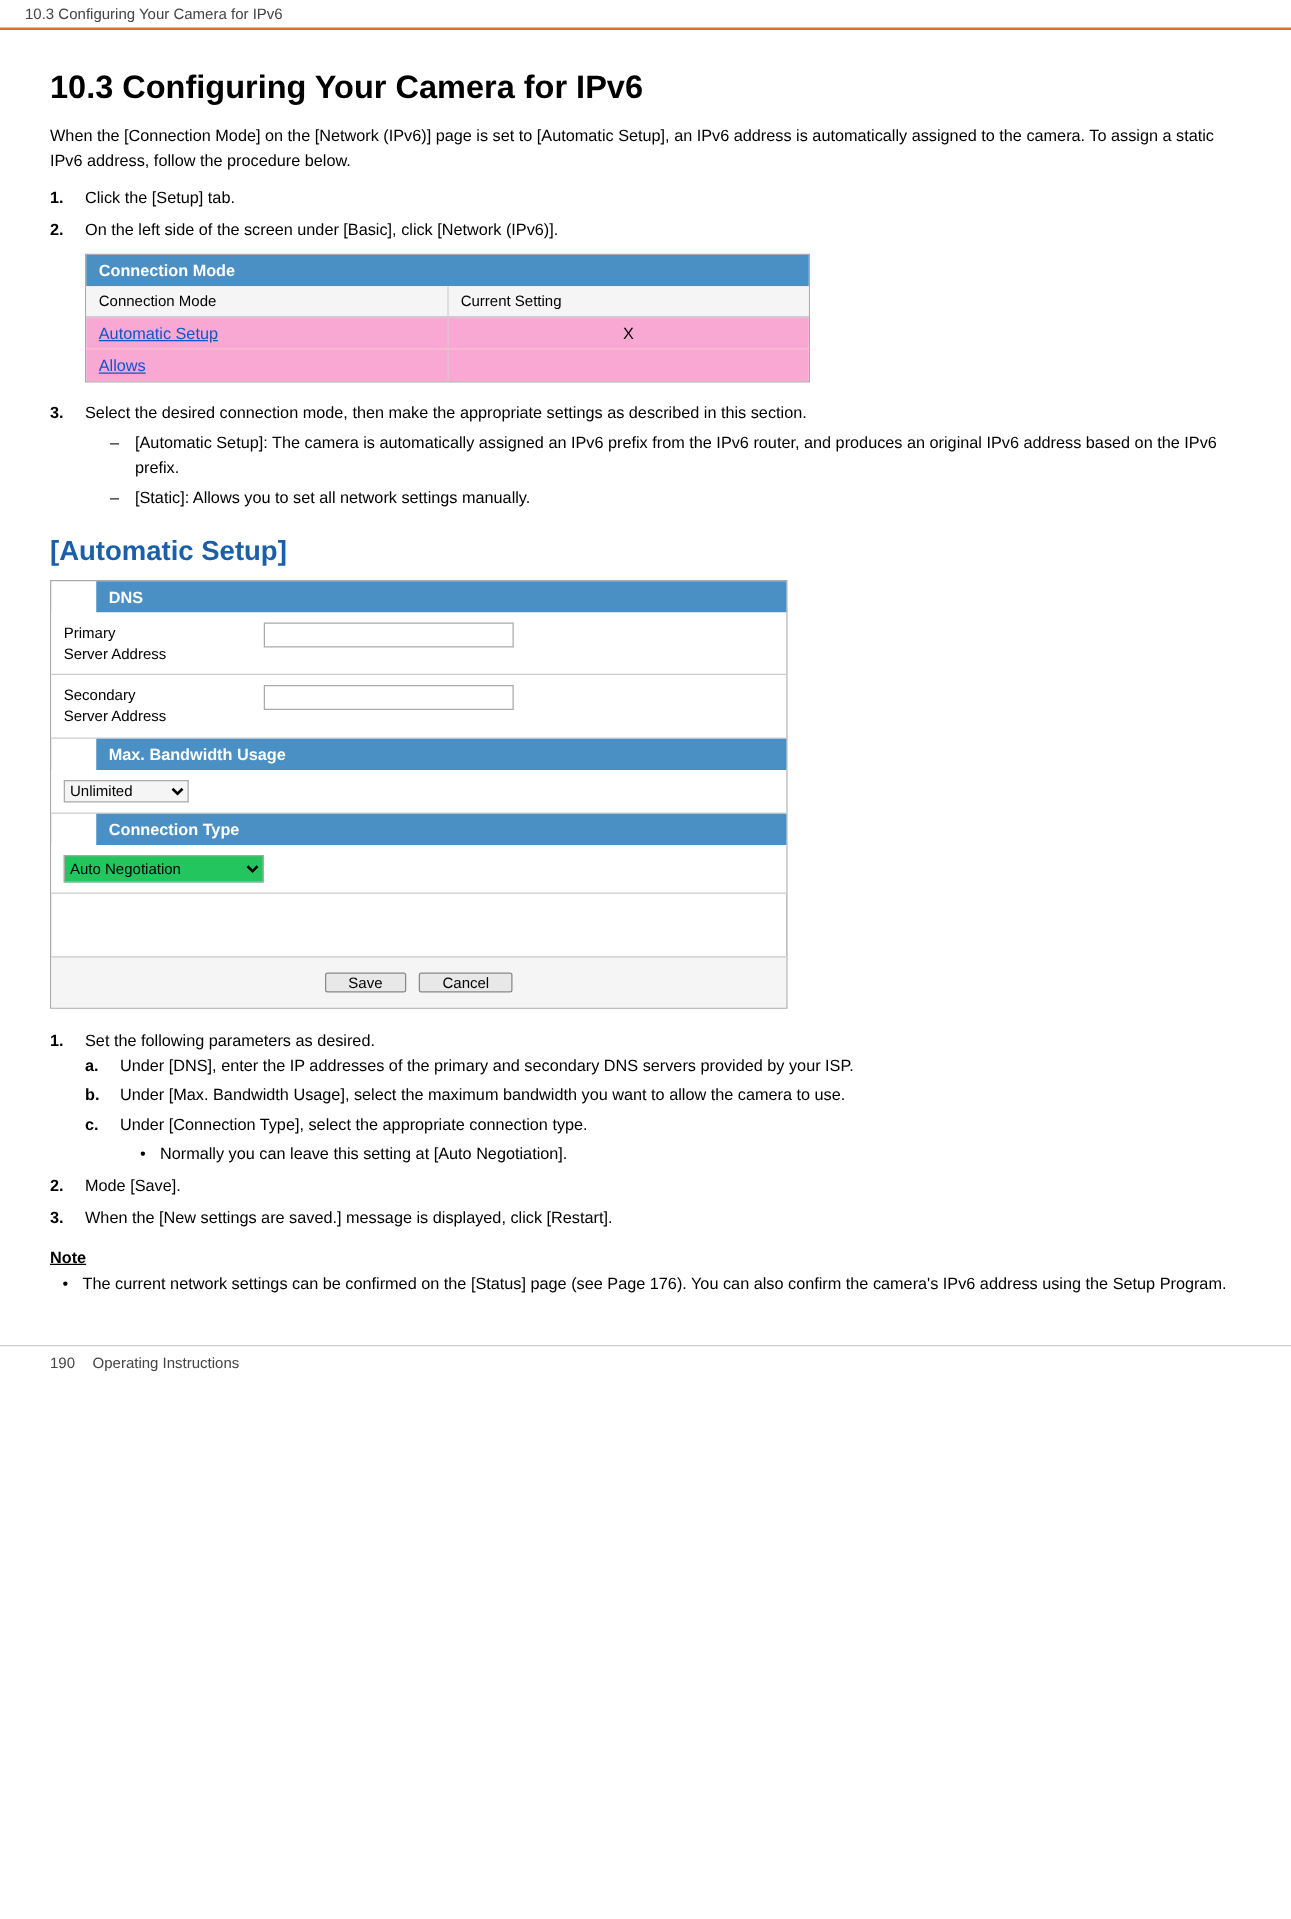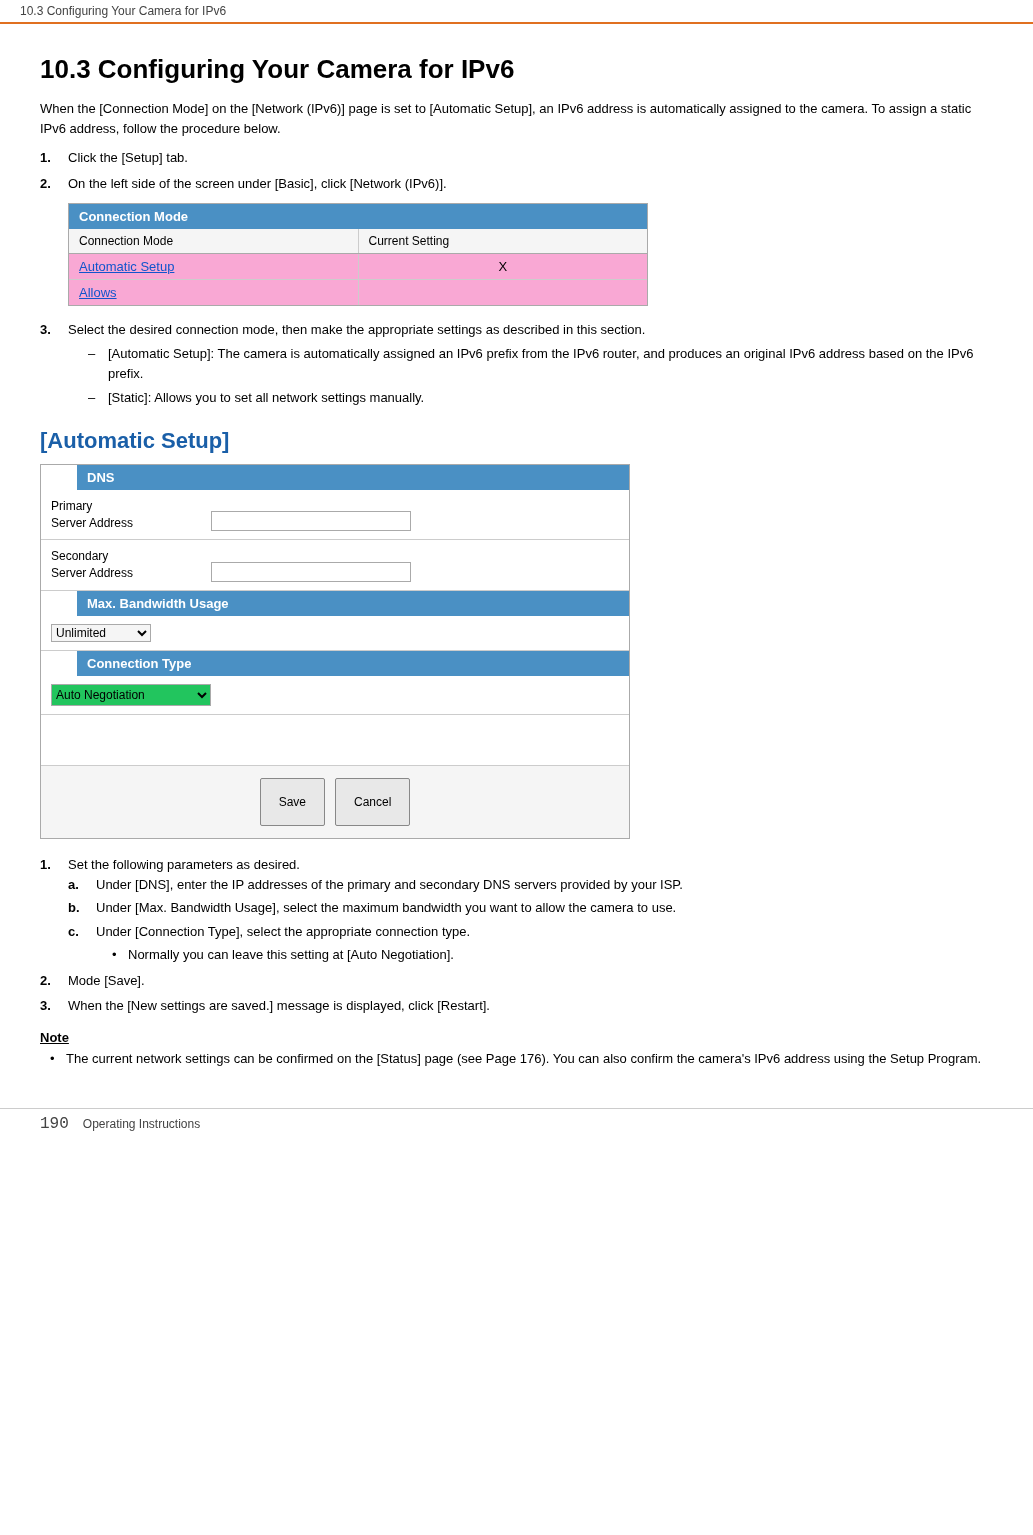--- a/index.html
+++ b/index.html
@@ -155,21 +155,21 @@
       background: #4a90c4;
       color: #fff;
       font-weight: bold;
       font-size: 13px;
       padding: 5px 10px;
       margin-left: 36px;
     }
 
     .panel-row {
       display: flex;
-      align-items: flex-end;
+      align-items: flex-start;
       border-bottom: 1px solid #ccc;
       padding: 8px 10px;
       background: #fff;
     }
 
     .panel-row:last-child {
       border-bottom: none;
     }
 
     .panel-row-label {
@@ -207,21 +207,21 @@
     .panel-buttons-row {
       display: flex;
       justify-content: center;
       gap: 10px;
       padding: 12px;
       border-top: 1px solid #ccc;
       background: #f5f5f5;
     }
 
     .panel-btn {
-      padding: 16px 18px;
+      padding: 0 18px;
       font-size: 12px;
       border: 1px solid #888;
       background: #e8e8e8;
       cursor: pointer;
       border-radius: 2px;
     }
 
     
     .after-panel-steps {
       margin-top: 14px;
@@ -279,22 +279,21 @@
       padding: 6px 40px;
       margin-top: 20px;
       display: flex;
       align-items: center;
       font-size: 12px;
       color: #444;
     }
 
     .page-footer .page-num {
       margin-right: 14px;
-      font-size: 16px;
-      font-family: Liberation Mono, monospace;
+      font-size: 12px;
     }
 
     .empty-panel-space {
       height: 50px;
     }
   </style>
 </head>
 <body>
 
 <div class="page-header">

